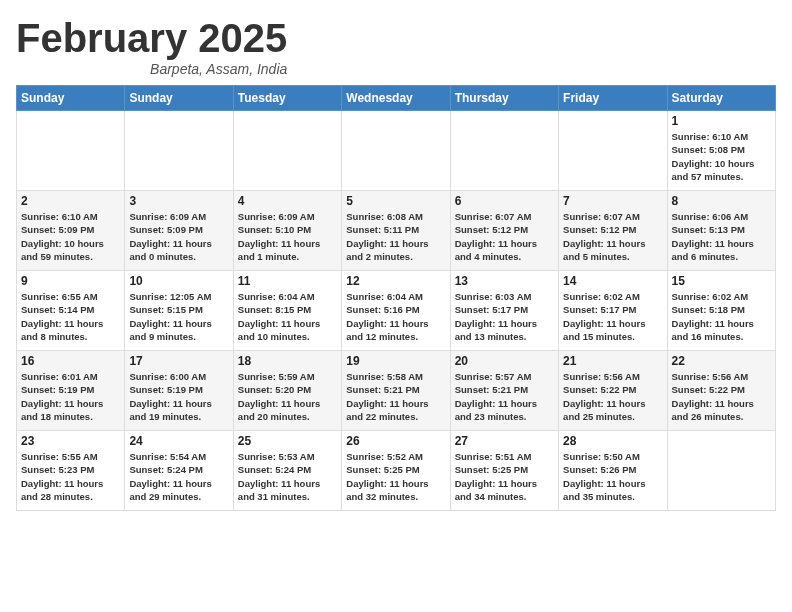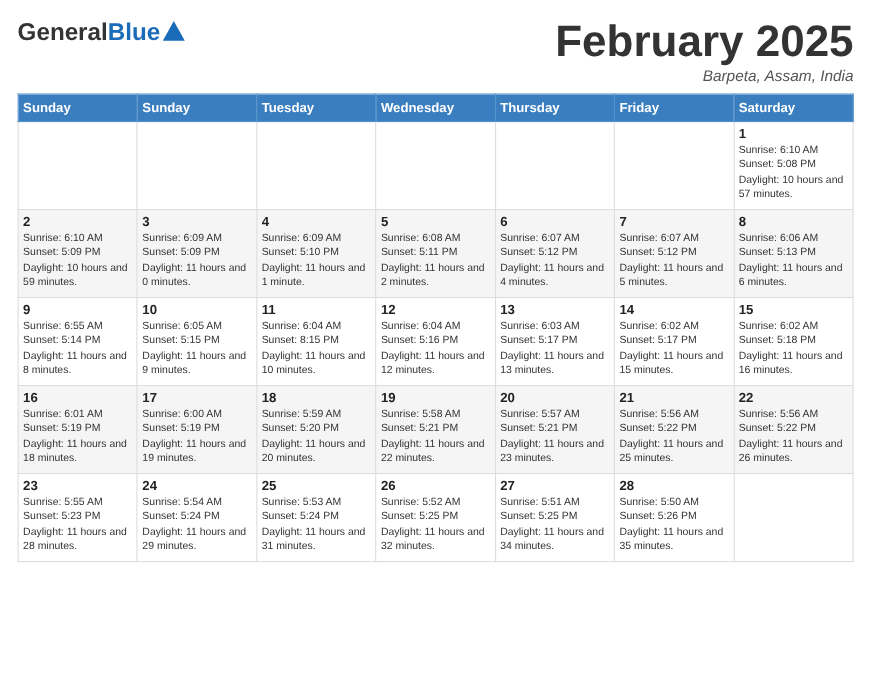--- a/index.html
+++ b/index.html
@@ -83,34 +83,28 @@
       font-size: 12px;
       font-weight: bold;
       color: #222;
       display: block;
       margin-bottom: 2px;
     }
     .day-info {
       font-size: 9.5px;
       color: #333;
       line-height: 1.4;
+      font-weight: bold;
     }
     .empty-cell { background: #fff; }
   </style>
 </head>
 <body>
 
 <div class="header">
-  <div class="logo">
-    <div class="logo-text">
-      <span class="logo-general">General</span>
-      <span class="logo-blue">Blue</span>
-      <span class="logo-triangle"></span>
-    </div>
-  </div>
   <div class="title-block">
     <div class="month-title">February 2025</div>
     <div class="location">Barpeta, Assam, India</div>
   </div>
 </div>
 
 <table class="calendar">
   <thead>
     <tr>
     <th>Sunday</th>
@@ -183,21 +177,21 @@
       </tr>
       <tr>
         <td>
           <span class="day-num">9</span>
           <div class="day-info">Sunrise: 6:55 AM
 Sunset: 5:14 PM
 Daylight: 11 hours and 8 minutes.</div>
         </td>
         <td>
           <span class="day-num">10</span>
-          <div class="day-info">Sunrise: 6:05 AM
+          <div class="day-info">Sunrise: 12:05 AM
 Sunset: 5:15 PM
 Daylight: 11 hours and 9 minutes.</div>
         </td>
         <td>
           <span class="day-num">11</span>
           <div class="day-info">Sunrise: 6:04 AM
 Sunset: 8:15 PM
 Daylight: 11 hours and 10 minutes.</div>
         </td>
         <td>

